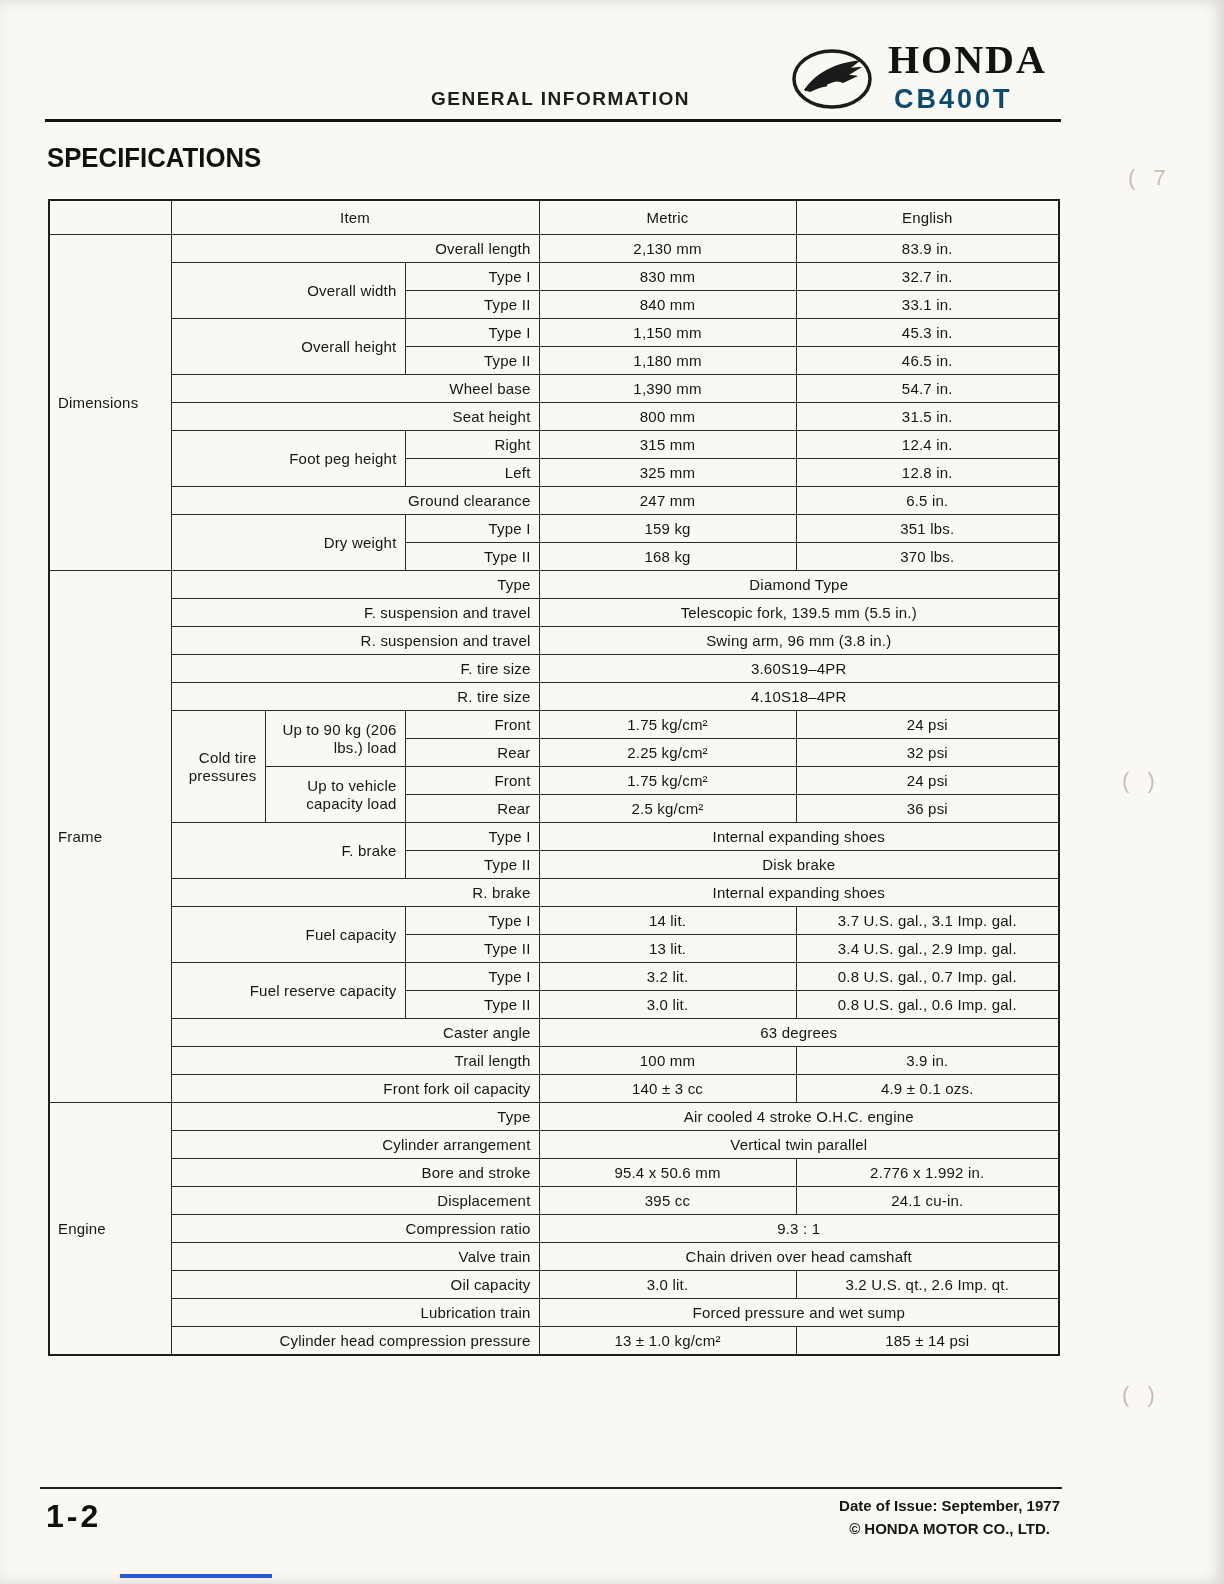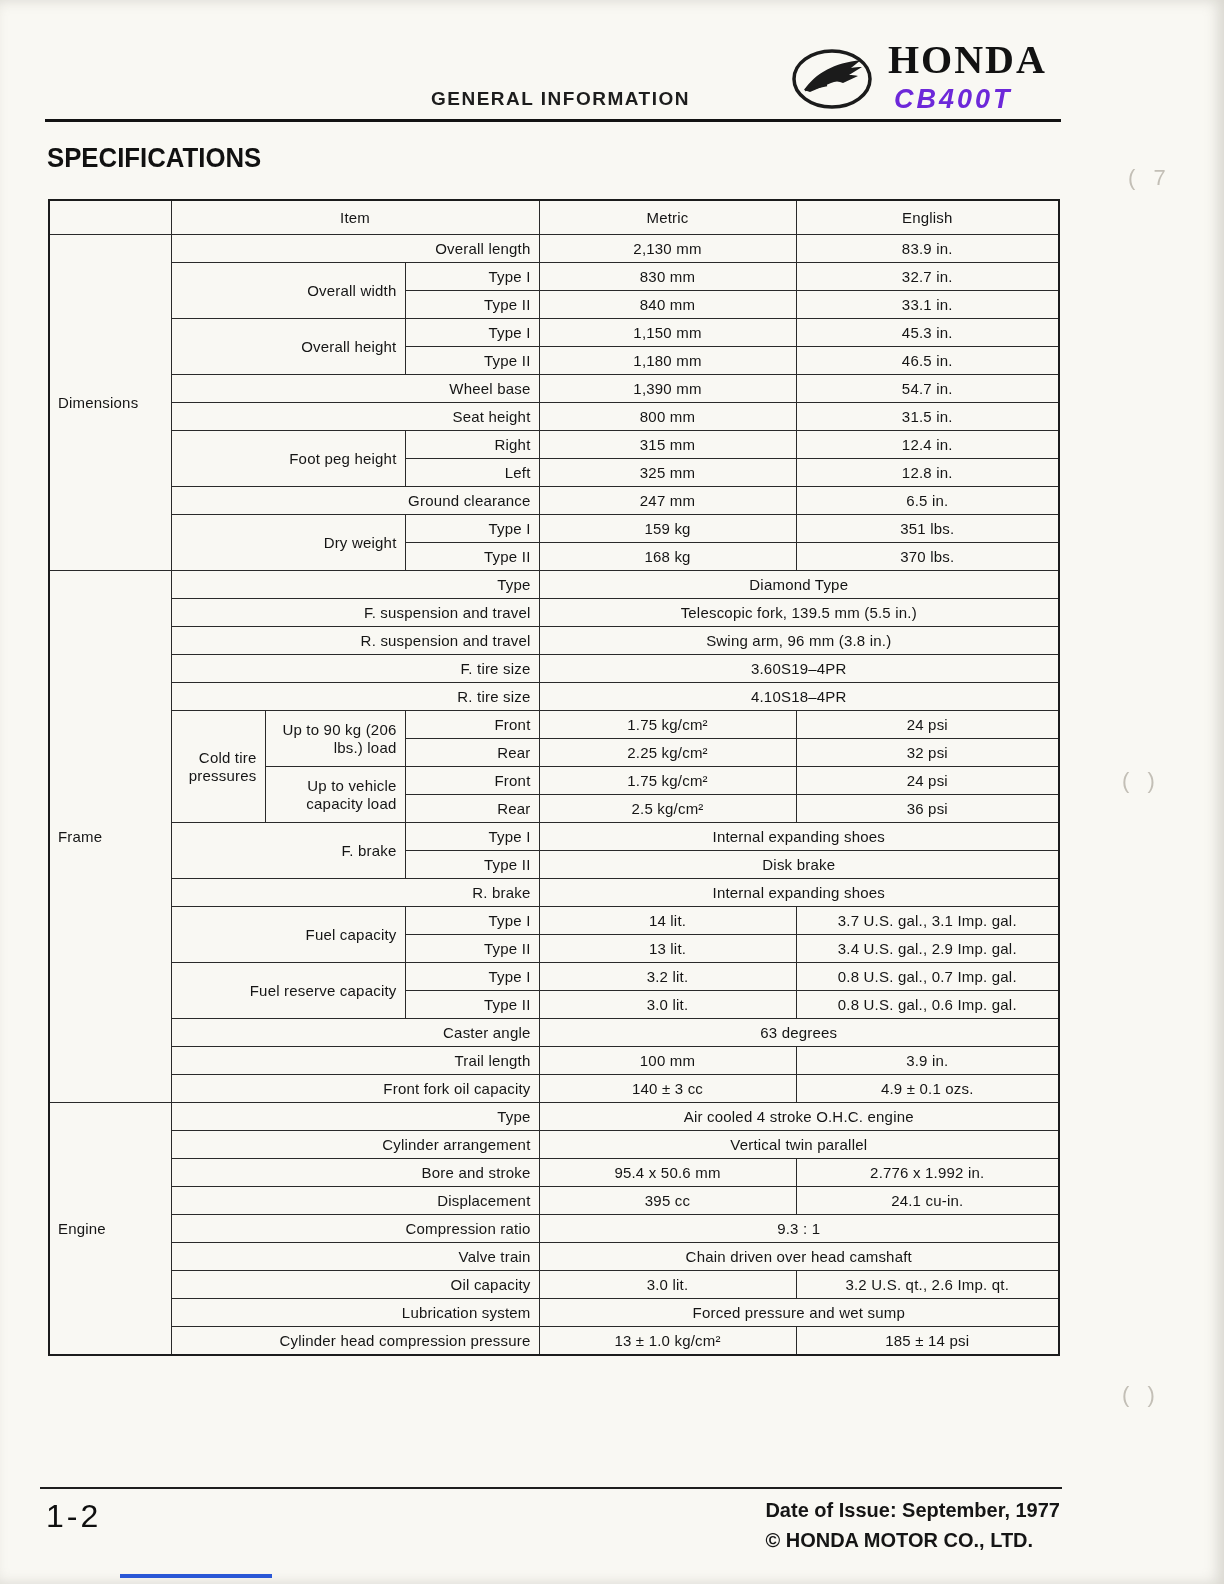--- a/index.html
+++ b/index.html
@@ -17,22 +17,22 @@
     font-size:19px;font-weight:700;letter-spacing:1.5px;color:#1d1d1d;
   }
   .logo-block{position:absolute;top:40px;left:790px;display:flex;align-items:flex-start;}
   .wing{margin-top:6px;}
   .brand-text{margin-left:14px;line-height:1;}
   .brand-name{
     font-family:"Liberation Serif",serif;
     font-size:40px;font-weight:700;letter-spacing:2px;color:#121212;
   }
   .model-name{
-    font-size:27px;font-weight:700;letter-spacing:3px;color:#6d28d9;
-    margin-top:6px;margin-left:6px;font-style:italic;
+    font-size:27px;font-weight:700;letter-spacing:3px;color:#0c4a6e;
+    margin-top:6px;margin-left:6px;
   }
   .header-rule{position:absolute;top:119px;left:45px;width:1016px;height:3px;background:#131313;}
   .page-title{
     position:absolute;top:142px;left:47px;
     font-size:28px;font-weight:800;letter-spacing:0px;color:#111;
     transform:scaleX(.92);transform-origin:left center;
   }
   .table-wrap{position:absolute;top:199px;left:48px;}
   table.spec{
     border-collapse:collapse;table-layout:fixed;width:1010px;
@@ -45,25 +45,25 @@
     color:#151515;letter-spacing:.2px;
     vertical-align:middle;
   }
   table.spec td.hd{height:29px;margin-left:37px;}
   td.c{text-align:center;}
   td.item{text-align:right;}
   td.cat{text-align:left;vertical-align:top;padding-top:5px;}
   .footer-rule{position:absolute;top:1487px;left:40px;width:1022px;height:2px;background:#1e1e1e;}
   .page-number{
     position:absolute;top:1498px;left:46px;
-    font-size:32px;font-weight:400;letter-spacing:3px;color:#0f0f0f;
+    font-size:32px;font-weight:700;letter-spacing:3px;color:#0f0f0f;
   }
   .footer-right{
     position:absolute;top:1495px;right:164px;
-    text-align:left;font-size:20px;font-weight:700;line-height:1.5;color:#151515;
+    text-align:center;font-size:15px;font-weight:700;line-height:1.5;color:#151515;
   }
   .artifact-line{position:absolute;top:1574px;left:120px;width:152px;height:4px;background:#2a57d6;}
   .scan-mark{position:absolute;color:#c3bfb6;font-size:22px;letter-spacing:6px;}
   .scan-mark.m1{top:165px;left:1128px;}
   .scan-mark.m2{top:768px;left:1122px;}
   .scan-mark.m3{top:1382px;left:1122px;}
 </style>
 </head>
 <body>
 
@@ -293,21 +293,21 @@
       <tr>
         <td class="item" colspan="3">Valve train</td>
         <td class="c" colspan="2">Chain driven over head camshaft</td>
       </tr>
       <tr>
         <td class="item" colspan="3">Oil capacity</td>
         <td class="c">3.0 lit.</td>
         <td class="c">3.2 U.S. qt., 2.6 Imp. qt.</td>
       </tr>
       <tr>
-        <td class="item" colspan="3">Lubrication system</td>
+        <td class="item" colspan="3">Lubrication train</td>
         <td class="c" colspan="2">Forced pressure and wet sump</td>
       </tr>
       <tr>
         <td class="item" colspan="3">Cylinder head compression pressure</td>
         <td class="c">13 ± 1.0 kg/cm²</td>
         <td class="c">185 ± 14 psi</td>
       </tr>
       </tbody>
     </table>
   </div>

